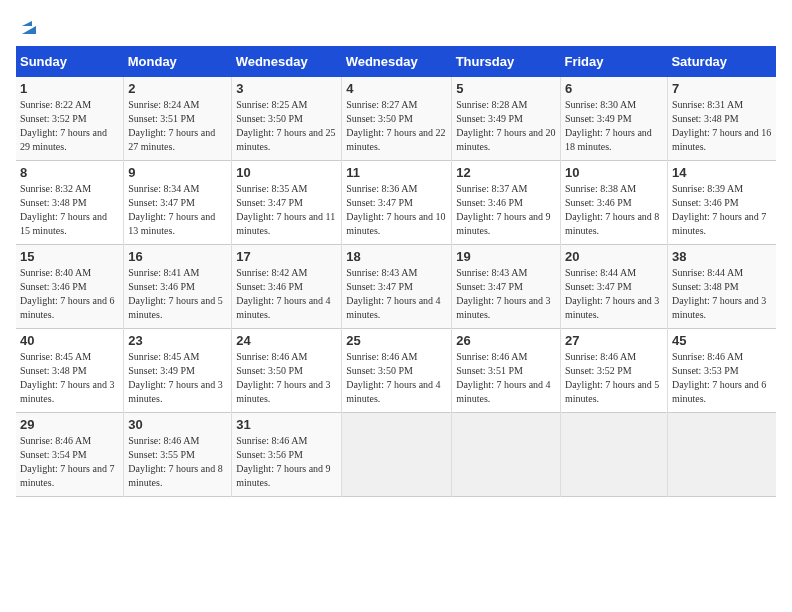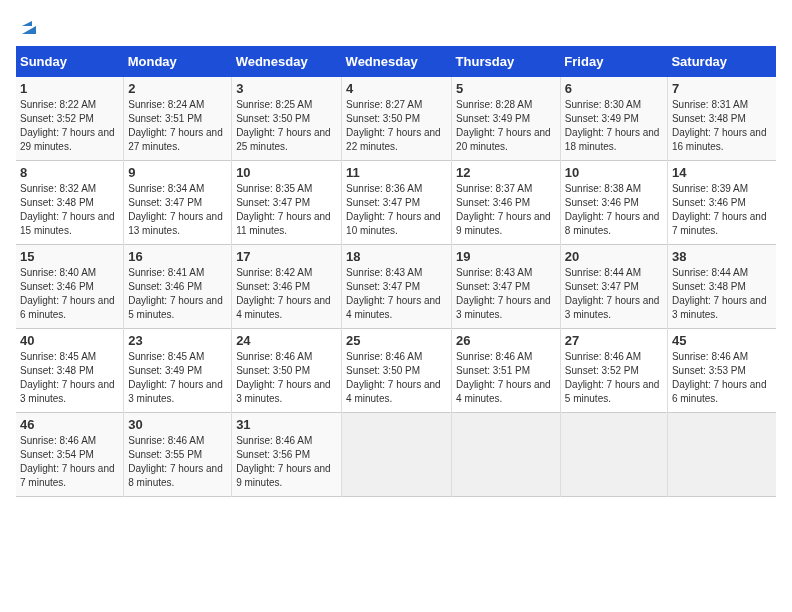--- a/index.html
+++ b/index.html
@@ -83,20 +83,21 @@
       font-size: 13px;
       font-weight: bold;
       color: #333;
       display: block;
       margin-bottom: 2px;
     }
     .day-info {
       font-size: 10px;
       color: #333;
       line-height: 1.4;
+      font-family: Liberation Serif, serif;
     }
     .empty-cell {
       background: #f0f0f0;
     }
   </style>
 </head>
 <body>
 
 <div class="header">
   <div class="logo">
@@ -245,21 +246,21 @@
         <span class="day-num">27</span>
         <span class="day-info">Sunrise: 8:46 AM<br>Sunset: 3:52 PM<br>Daylight: 7 hours and 5 minutes.</span>
       </td>
         <td>
         <span class="day-num">45</span>
         <span class="day-info">Sunrise: 8:46 AM<br>Sunset: 3:53 PM<br>Daylight: 7 hours and 6 minutes.</span>
       </td>
       </tr>
       <tr>
         <td>
-        <span class="day-num">46</span>
+        <span class="day-num">29</span>
         <span class="day-info">Sunrise: 8:46 AM<br>Sunset: 3:54 PM<br>Daylight: 7 hours and 7 minutes.</span>
       </td>
         <td>
         <span class="day-num">30</span>
         <span class="day-info">Sunrise: 8:46 AM<br>Sunset: 3:55 PM<br>Daylight: 7 hours and 8 minutes.</span>
       </td>
         <td>
         <span class="day-num">31</span>
         <span class="day-info">Sunrise: 8:46 AM<br>Sunset: 3:56 PM<br>Daylight: 7 hours and 9 minutes.</span>
       </td>

